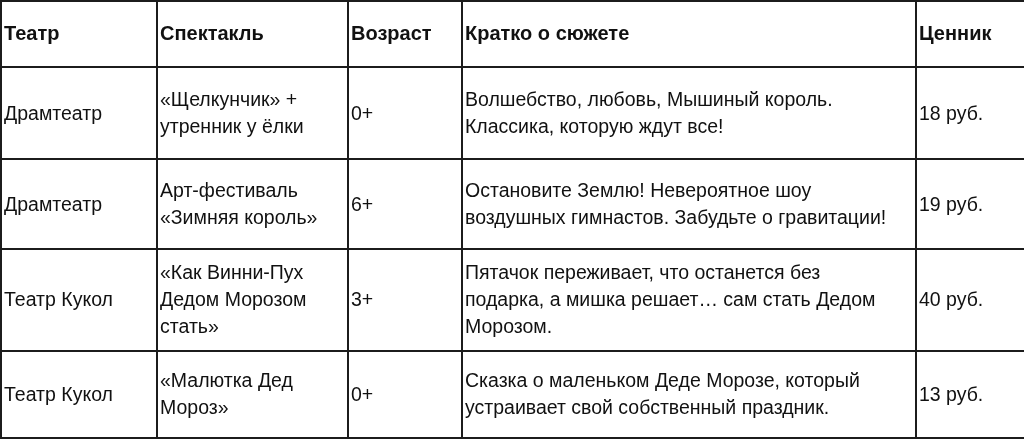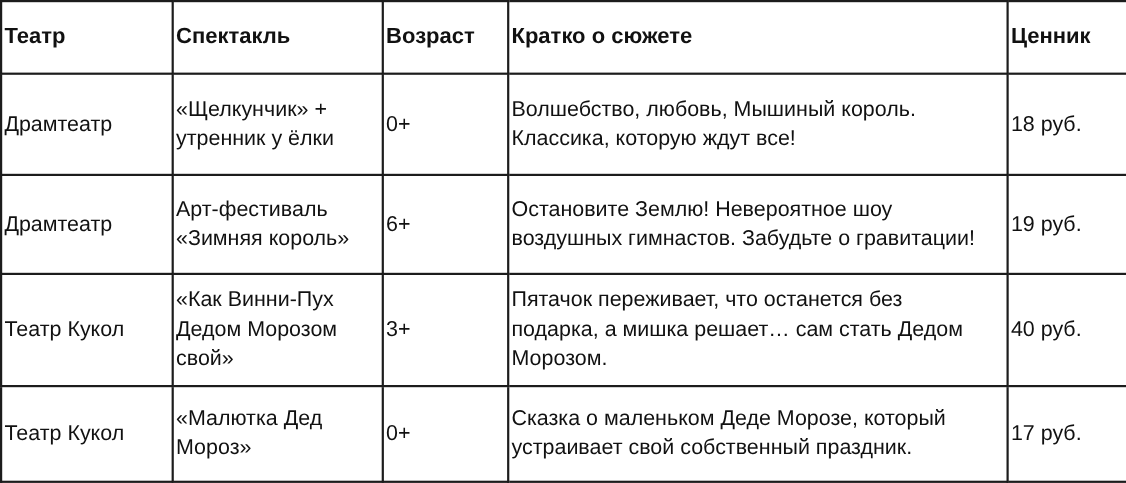--- a/index.html
+++ b/index.html
@@ -87,27 +87,27 @@
       </tr>
       <tr class="r-1">
         <td class="col-theater">Драмтеатр</td>
         <td class="col-show">Арт-фестиваль «Зимняя король»</td>
         <td class="col-age">6+</td>
         <td class="col-plot small-text">Остановите Землю! Невероятное шоу воздушных гимнастов. Забудьте о гравитации!</td>
         <td class="col-price">19 руб.</td>
       </tr>
       <tr class="r-2">
         <td class="col-theater">Театр Кукол</td>
-        <td class="col-show">«Как Винни-Пух Дедом Морозом свой»</td>
+        <td class="col-show">«Как Винни-Пух Дедом Морозом стать»</td>
         <td class="col-age">3+</td>
         <td class="col-plot">Пятачок переживает, что останется без подарка, а мишка решает… сам стать Дедом Морозом.</td>
         <td class="col-price">40 руб.</td>
       </tr>
       <tr class="r-3">
         <td class="col-theater">Театр Кукол</td>
         <td class="col-show">«Малютка Дед Мороз»</td>
         <td class="col-age">0+</td>
         <td class="col-plot">Сказка о маленьком Деде Морозе, который устраивает свой собственный праздник.</td>
-        <td class="col-price">17 руб.</td>
+        <td class="col-price">13 руб.</td>
       </tr>
     </tbody>
   </table>
 </div>
 
 </body></html>

